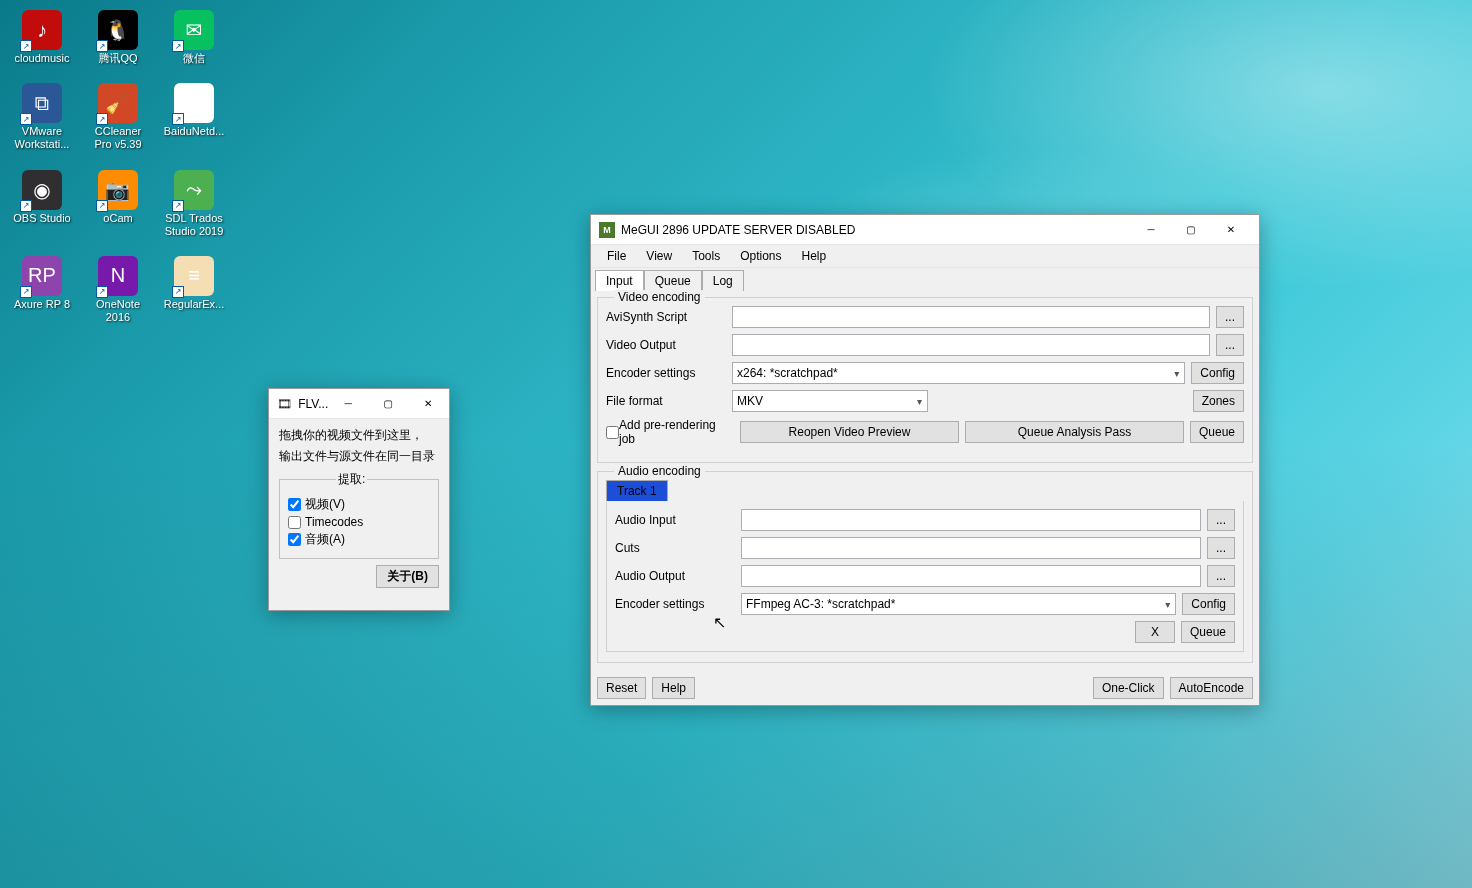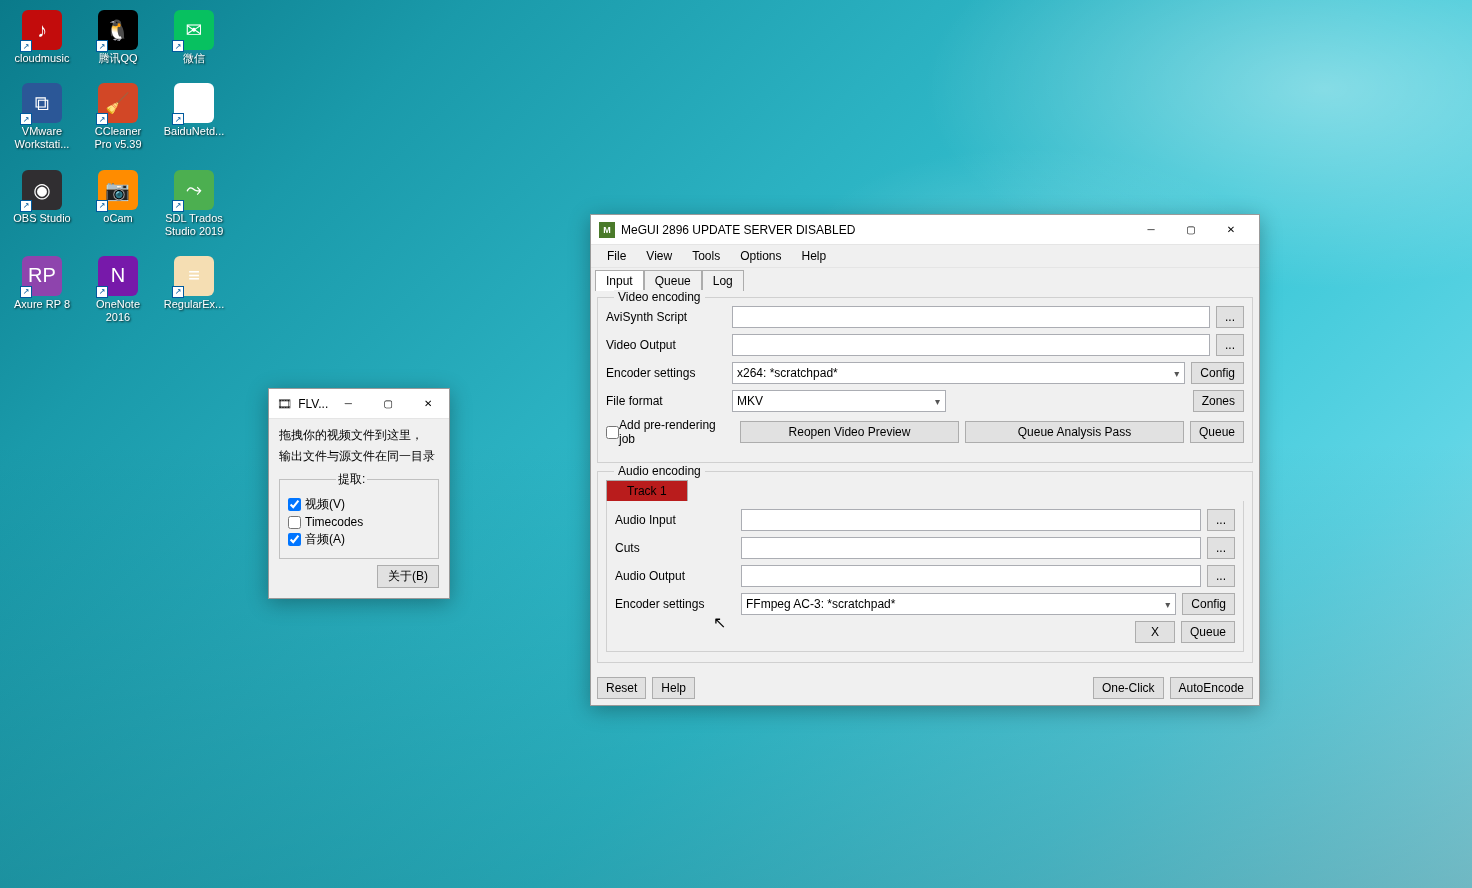--- a/index.html
+++ b/index.html
@@ -42,29 +42,29 @@
   height: 30px; background: #fff; display: flex; align-items: center; padding: 0 8px;
   border-bottom: 1px solid #e5e5e5;
 }
 .titlebar-icon { width: 16px; height: 16px; margin-right: 6px; display: flex; align-items: center; justify-content: center; font-size: 12px; }
 .titlebar-text { flex: 1; font-size: 12px; color: #000; }
 .titlebar-controls { display: flex; }
 .titlebar-btn { width: 40px; height: 28px; display: flex; align-items: center; justify-content: center; font-size: 10px; color: #000; cursor: pointer; }
 
 
 .flv-window { left: 268px; top: 388px; width: 182px; background: #f0f0f0; }
-.flv-body { padding: 8px 10px 10px; font-size: 12px; color: #000; }
+.flv-body { padding: 8px 10px 22px; font-size: 12px; color: #000; }
 .flv-text { margin-bottom: 4px; }
 .flv-fieldset { border: 1px solid #c0c0c0; margin-top: 6px; padding: 6px 8px 8px; }
 .flv-legend { font-size: 12px; padding: 0 2px; margin-left: 48px; }
 .flv-checkbox-row { display: flex; align-items: center; gap: 4px; margin: 2px 0; }
 .flv-checkbox-row input { margin: 0; }
 .flv-about-btn {
   float: right; margin-top: 6px; padding: 2px 10px; font-size: 12px;
-  background: #e1e1e1; border: 1px solid #adadad; cursor: pointer;
+  background: #e1e1e1; border: 1px solid #adadad; cursor: pointer; font-weight: bold;
 }
 
 
 .megui-window { left: 590px; top: 214px; width: 670px; background: #f0f0f0; }
 .menubar { display: flex; padding: 2px 6px; background: #f0f0f0; font-size: 12px; gap: 0; border-bottom: 1px solid #e5e5e5; }
 .menubar-item { padding: 2px 10px; cursor: pointer; }
 .tab-row { display: flex; background: #f0f0f0; padding: 2px 4px 0; font-size: 12px; }
 .tab { padding: 3px 10px; border: 1px solid #acacac; border-bottom: none; background: #fff; cursor: pointer; margin-right: 0; }
 .tab.inactive { background: #f0f0f0; }
 .megui-body { background: #f0f0f0; padding: 6px; }
@@ -86,32 +86,32 @@
 }
 .small-btn {
   height: 22px; padding: 0 8px; font-size: 12px; background: #e1e1e1; border: 1px solid #adadad;
   cursor: pointer; min-width: 28px;
 }
 .browse-btn { min-width: 28px; width: 28px; padding: 0; }
 .wide-btn { flex: 1; }
 .checkbox-label { display: flex; align-items: center; font-size: 12px; width: 128px; }
 .checkbox-label input { margin: 0; }
 .subtab-row { display: flex; padding: 0; font-size: 12px; }
-.subtab { padding: 3px 20px; border: 1px solid #acacac; border-bottom: none; background: #b91c1c; cursor: pointer; }
+.subtab { padding: 3px 10px; border: 1px solid #acacac; border-bottom: none; background: #1d4ed8; cursor: pointer; }
 .audio-actions { display: flex; justify-content: flex-end; gap: 6px; margin-top: 6px; }
 .bottom-row { display: flex; justify-content: space-between; padding: 0 6px 6px; }
 .bottom-left, .bottom-right { display: flex; gap: 6px; }
 .spinner-wrap { display: flex; align-items: center; border: 1px solid #abadb3; background: #fff; height: 22px; }
 .spinner-input { border: none; width: 180px; padding: 0 4px; font-size: 12px; height: 20px; }
 .spinner-btns { display: flex; flex-direction: column; width: 14px; }
 .spinner-up, .spinner-down { height: 10px; font-size: 6px; line-height: 6px; text-align: center; border-left: 1px solid #abadb3; cursor: pointer; background: #f0f0f0; }
 .spinner-down { border-top: 1px solid #abadb3; }
 .ms-label { font-size: 12px; margin-left: 4px; }
 .delay-label { font-size: 12px; margin: 0 6px 0 10px; }
-.select-narrow { width: 214px; flex: none; }
+.select-narrow { width: 196px; flex: none; }
 .cursor { position: absolute; left: 713px; top: 613px; font-size: 16px; color: #000; pointer-events: none; z-index: 100; }
 </style>
 </head>
 <body>
 
 <div class="wave-overlay"></div>
 
 <div class="desktop-icons">
     <div class="icon-row">
       <div class="desktop-icon">

